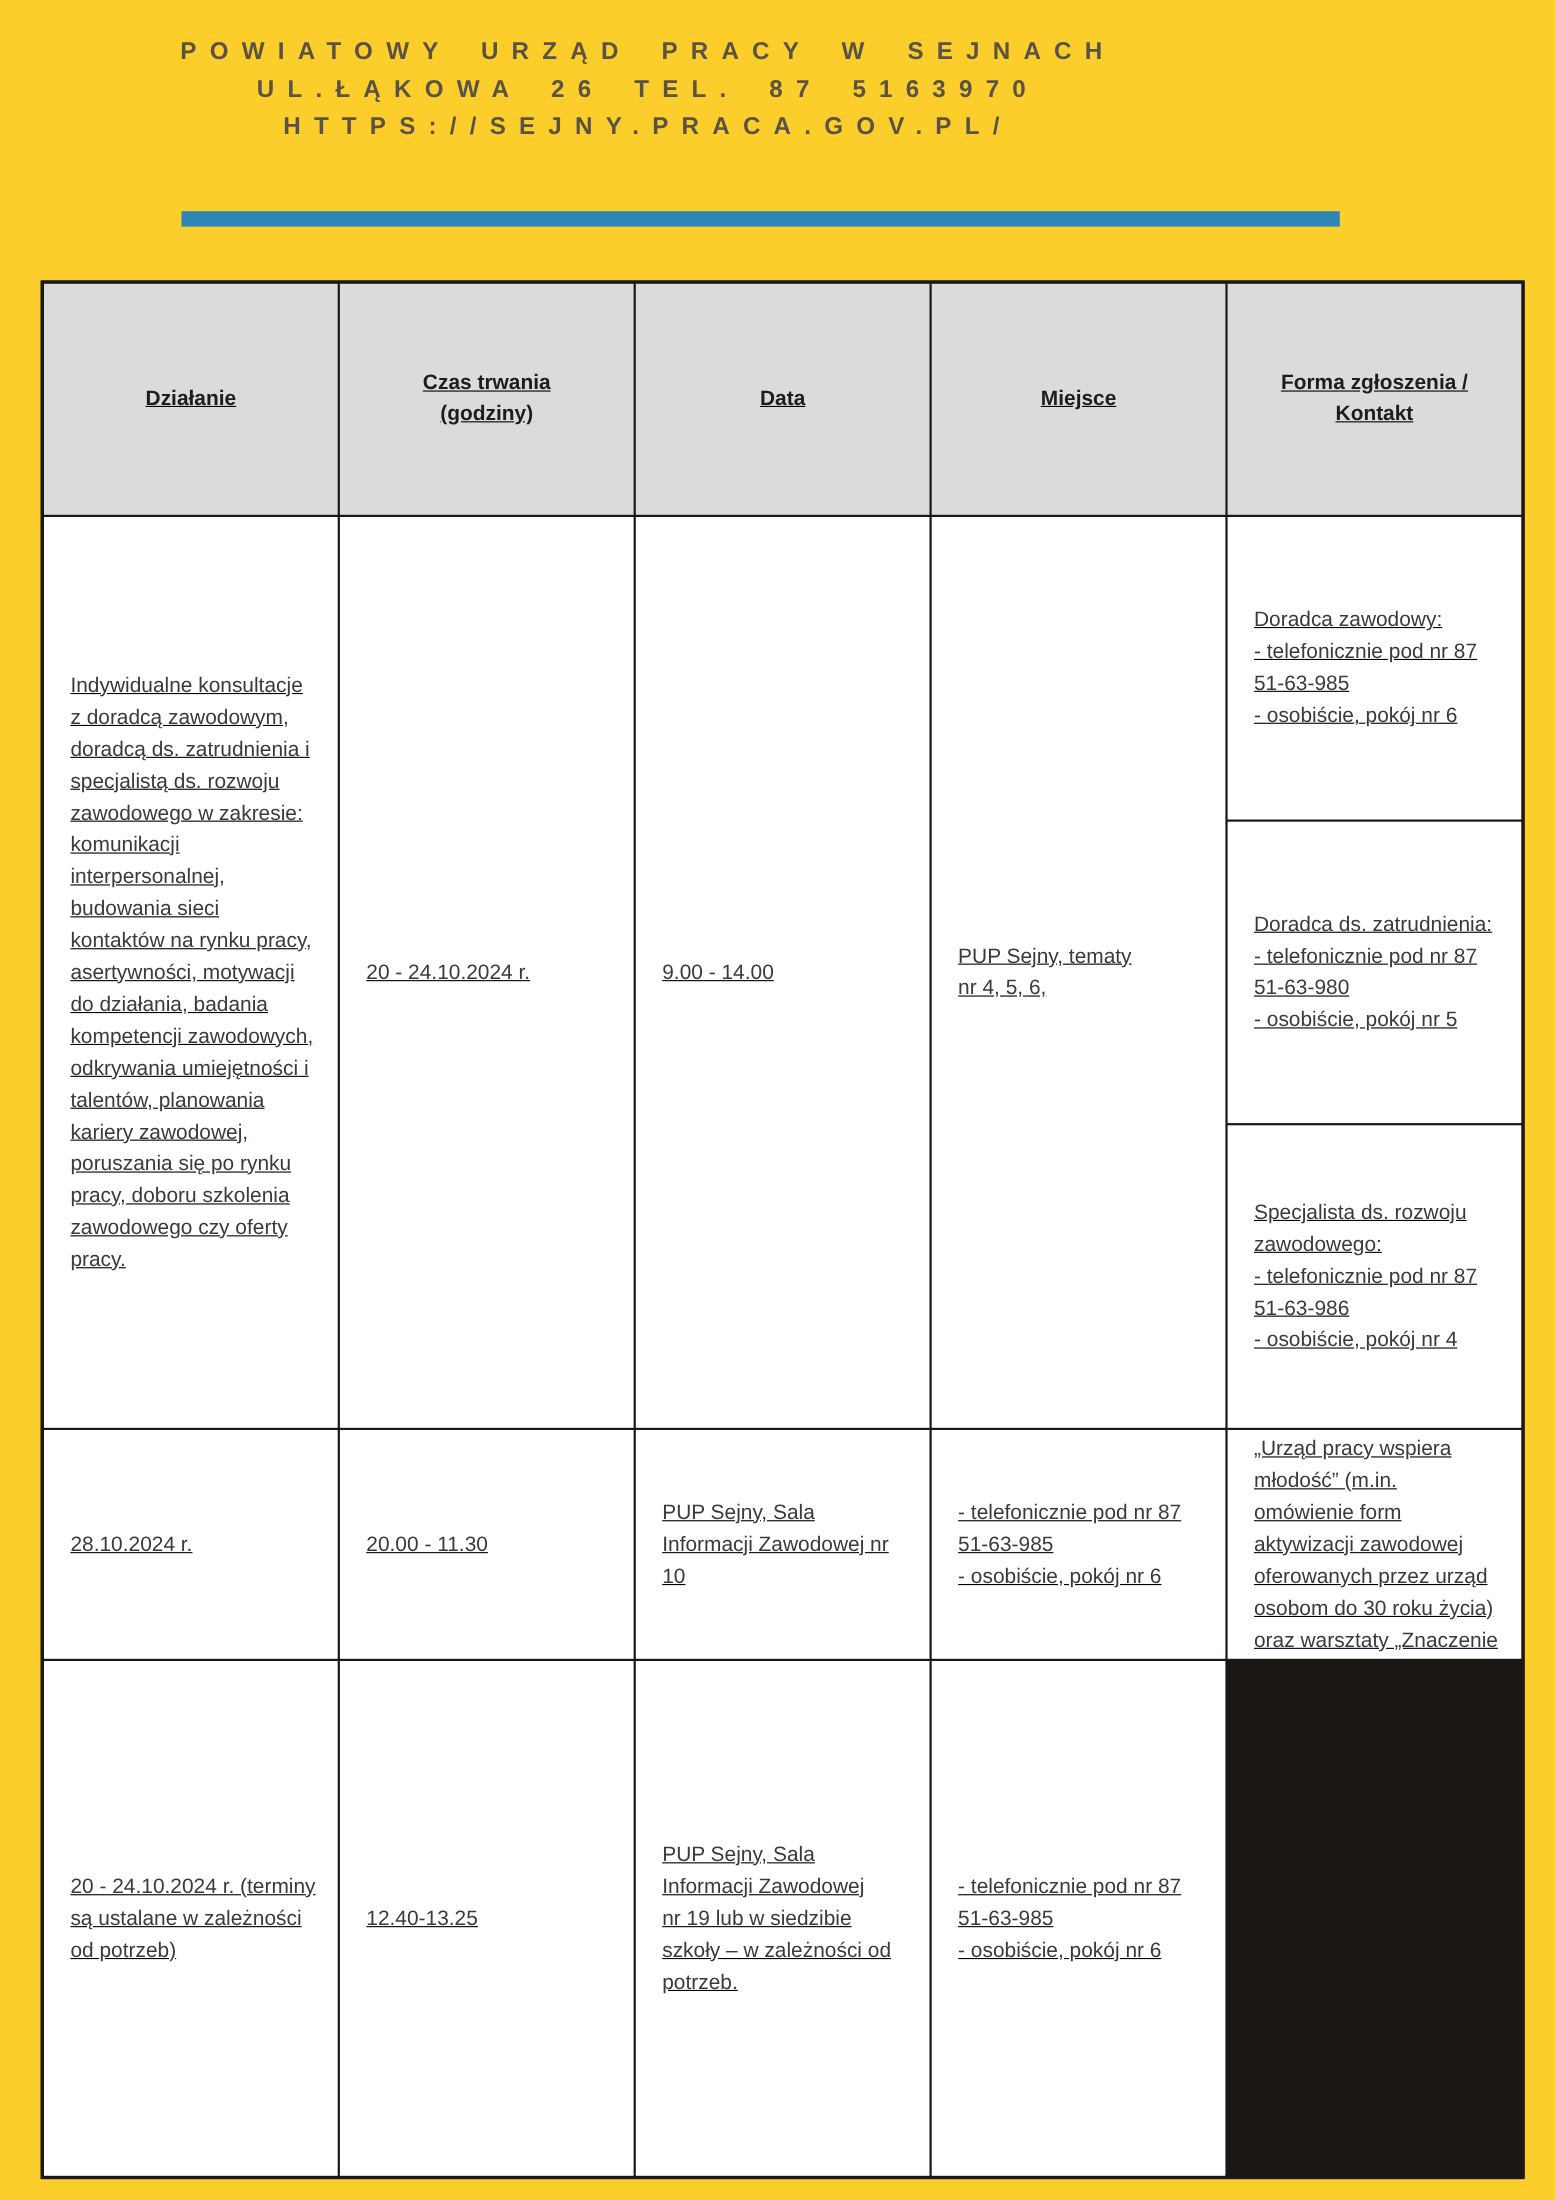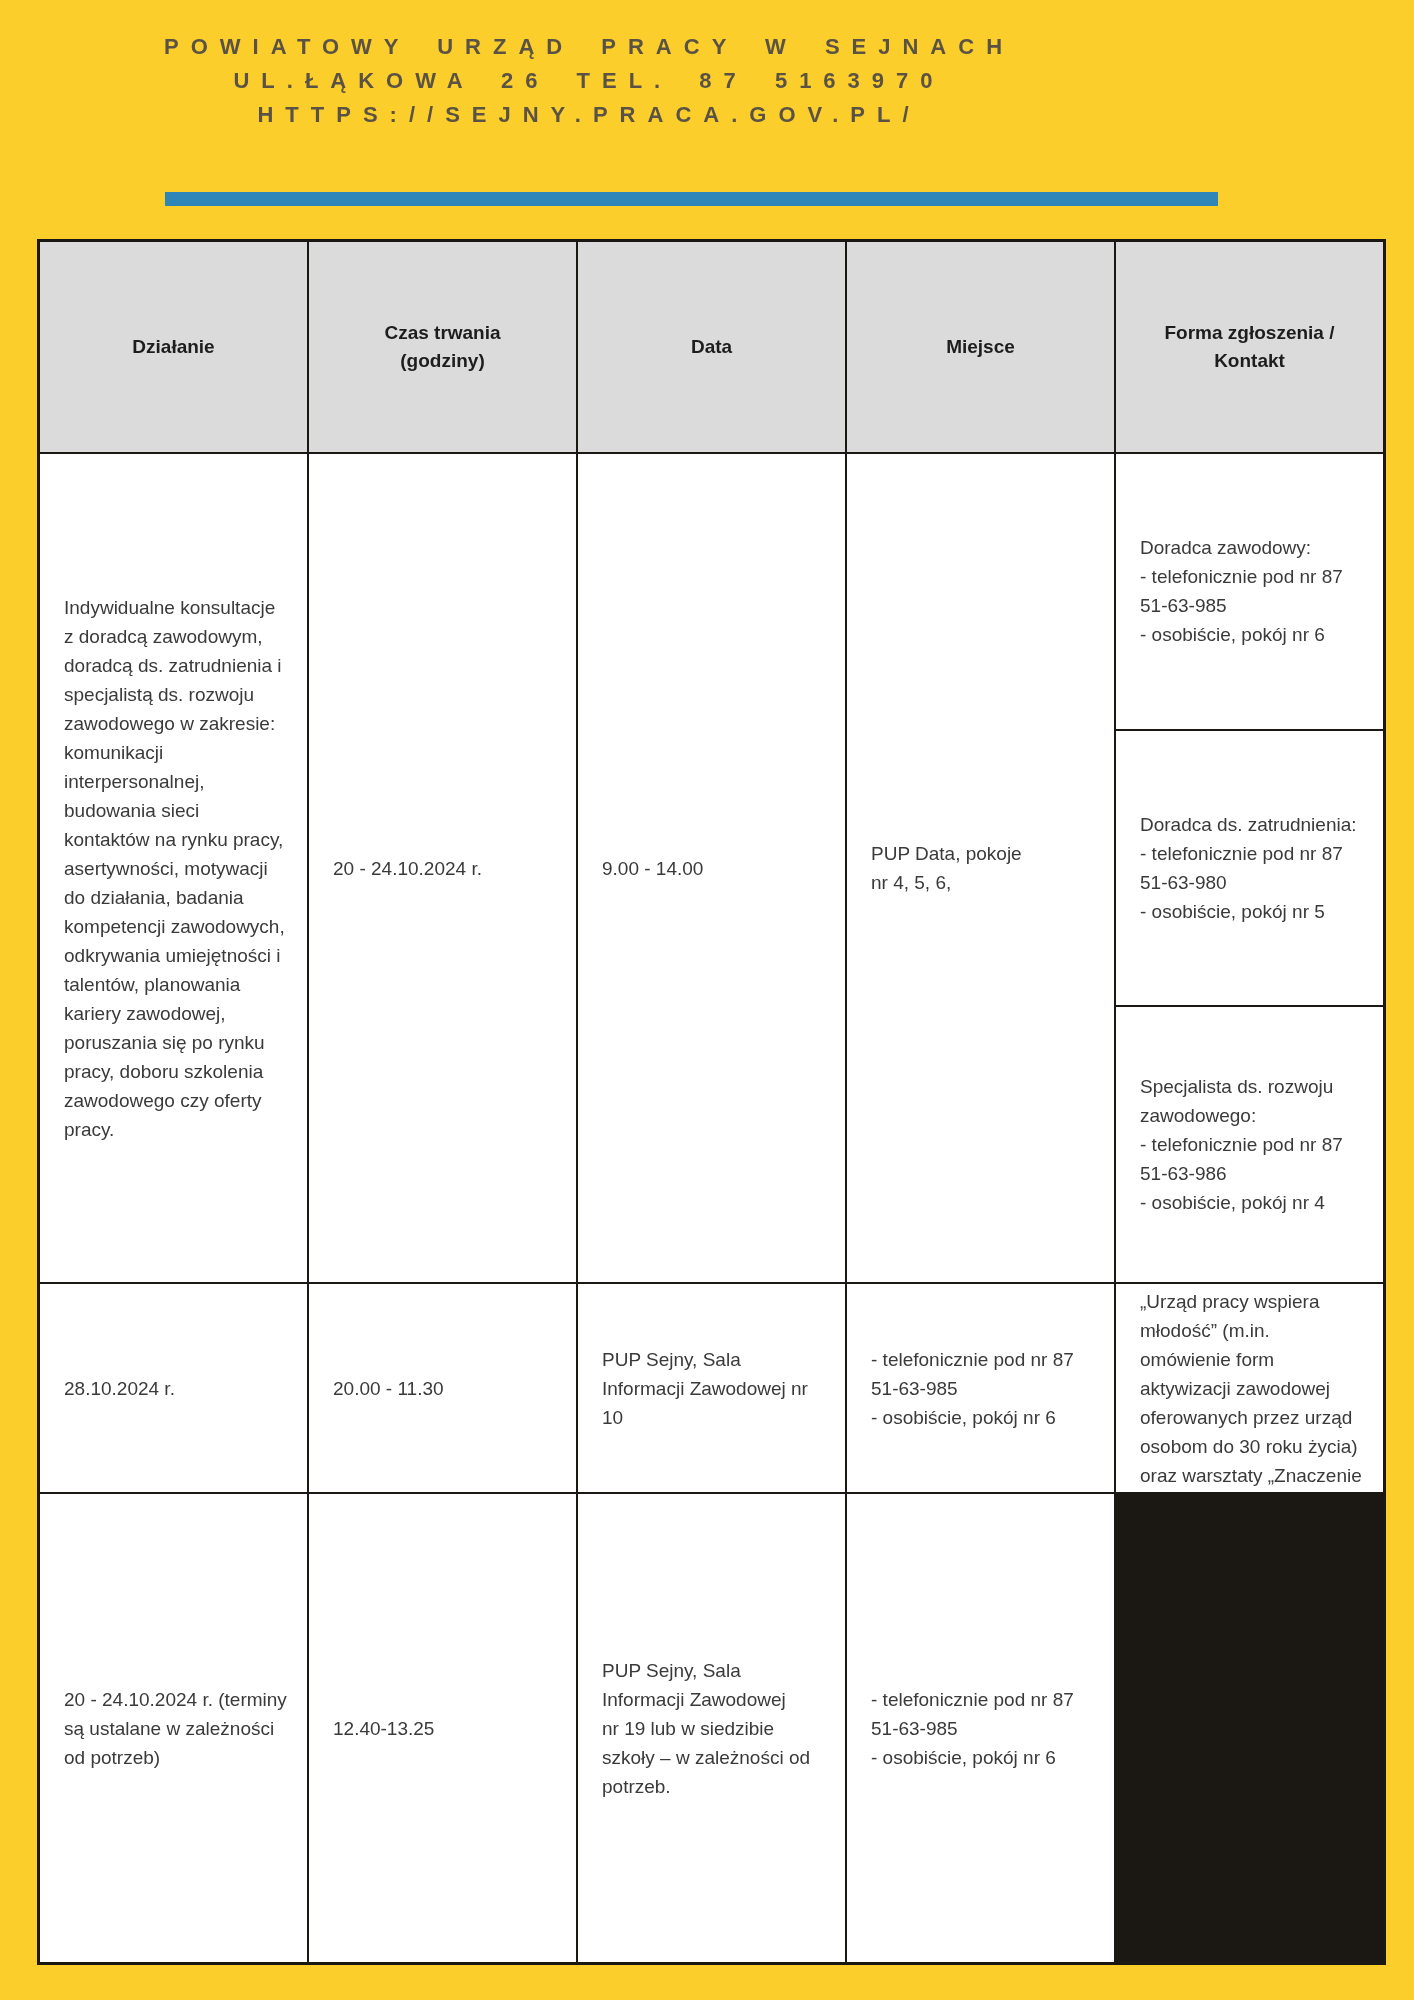--- a/index.html
+++ b/index.html
@@ -26,28 +26,29 @@
   .masthead div { white-space: nowrap; }
   .accent-bar {
     width: 1053px;
     height: 14px;
     background: #2E86B8;
     margin: 60px 0 0 165px;
   }
   .schedule-table {
     position: absolute;
     left: 37px;
-    top: 239px;
+    top: 255px;
     width: 1343px;
     background: #1B1713;
     border: 3px solid #1B1713;
     display: grid;
     grid-template-columns: repeat(5, 1fr);
     grid-template-rows: 210px 828px 208px 468px;
     gap: 2px;
+    text-decoration: underline;
   }
   .cell {
     background: #FFFFFF;
     color: #3A3A3A;
     font-size: 19px;
     line-height: 29px;
     display: flex;
     align-items: center;
     padding: 0 20px 0 24px;
     white-space: pre-line;
@@ -90,21 +91,21 @@
     <div class="cell head">Czas trwania
 (godziny)</div>
     <div class="cell head">Data</div>
     <div class="cell head">Miejsce</div>
     <div class="cell head">Forma zgłoszenia /
 Kontakt</div>
 
     <div class="cell">Indywidualne konsultacje z doradcą zawodowym, doradcą ds. zatrudnienia i specjalistą ds. rozwoju zawodowego w zakresie: komunikacji interpersonalnej, budowania sieci kontaktów na rynku pracy, asertywności, motywacji do działania, badania kompetencji zawodowych, odkrywania umiejętności i talentów, planowania kariery zawodowej, poruszania się po rynku pracy, doboru szkolenia zawodowego czy oferty pracy.</div>
     <div class="cell">20 - 24.10.2024 r.</div>
     <div class="cell">9.00 - 14.00</div>
-    <div class="cell">PUP Data, pokoje
+    <div class="cell">PUP Sejny, tematy
 nr 4, 5, 6,</div>
     <div class="kontakt-stack">
       <div class="cell">Doradca zawodowy:
 - telefonicznie pod nr 87 51-63-985
 - osobiście, pokój nr 6</div>
       <div class="cell">Doradca ds. zatrudnienia:
 - telefonicznie pod nr 87 51-63-980
 - osobiście, pokój nr 5</div>
       <div class="cell">Specjalista ds. rozwoju zawodowego:
 - telefonicznie pod nr 87 51-63-986

